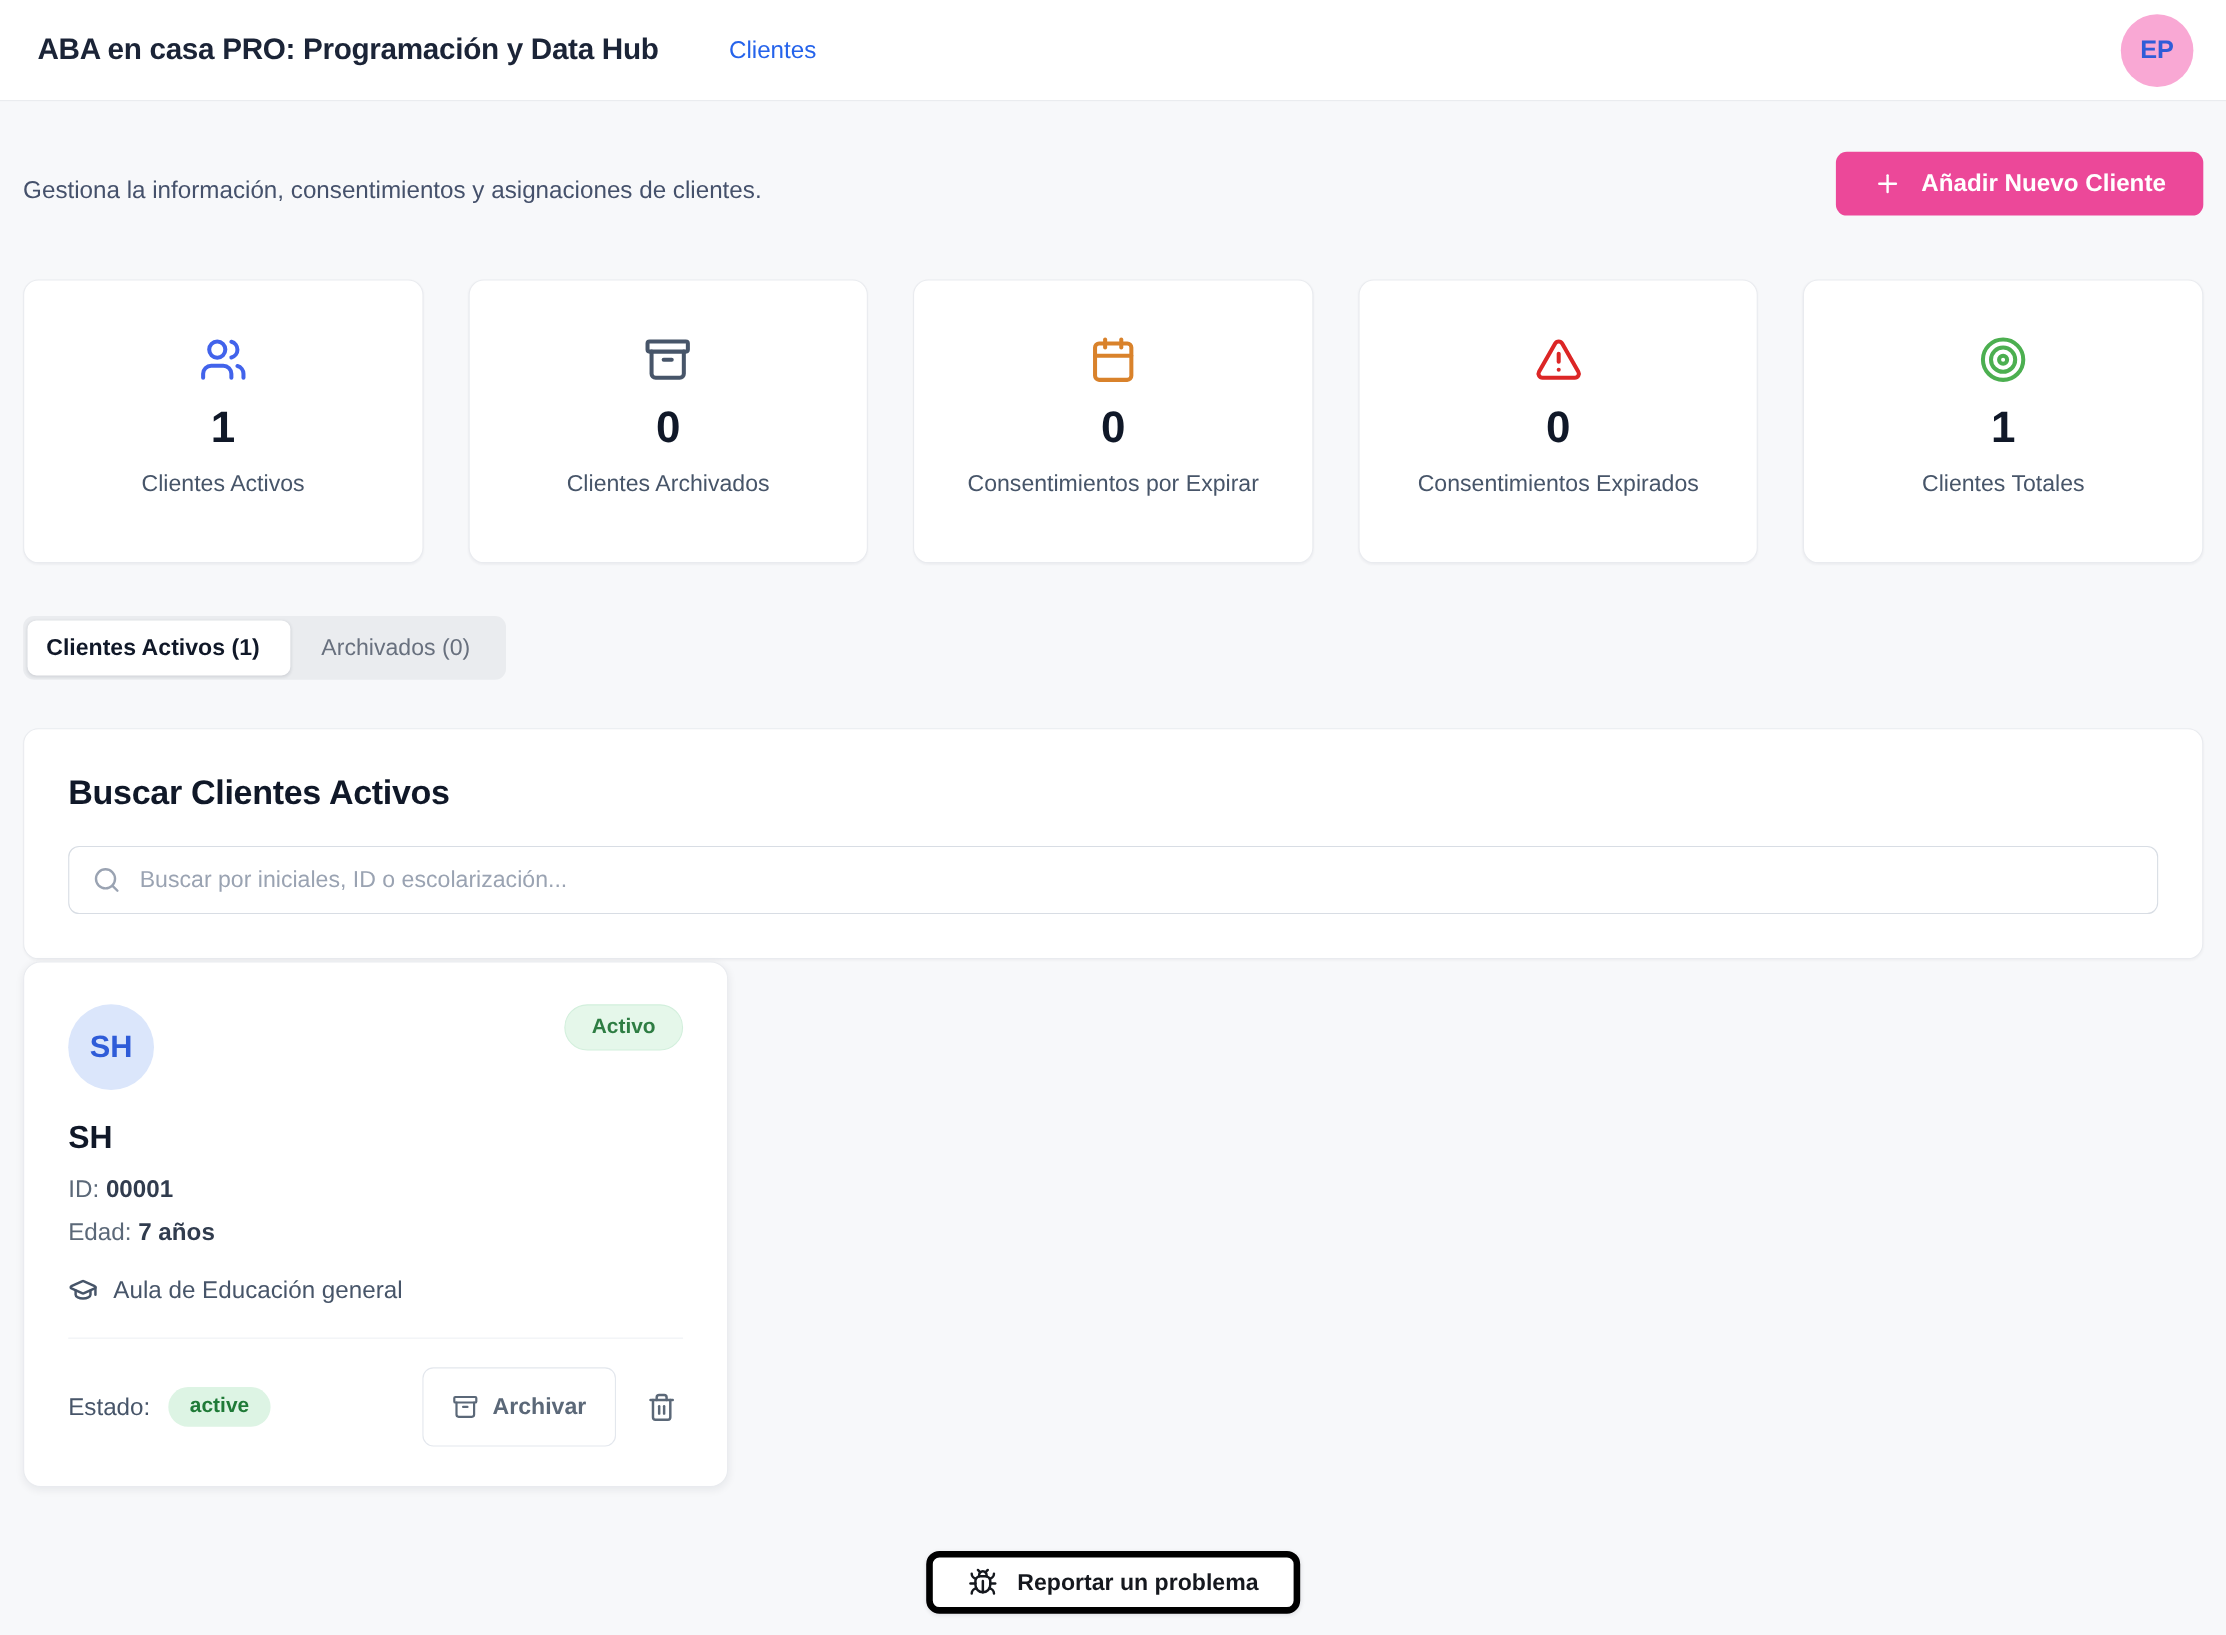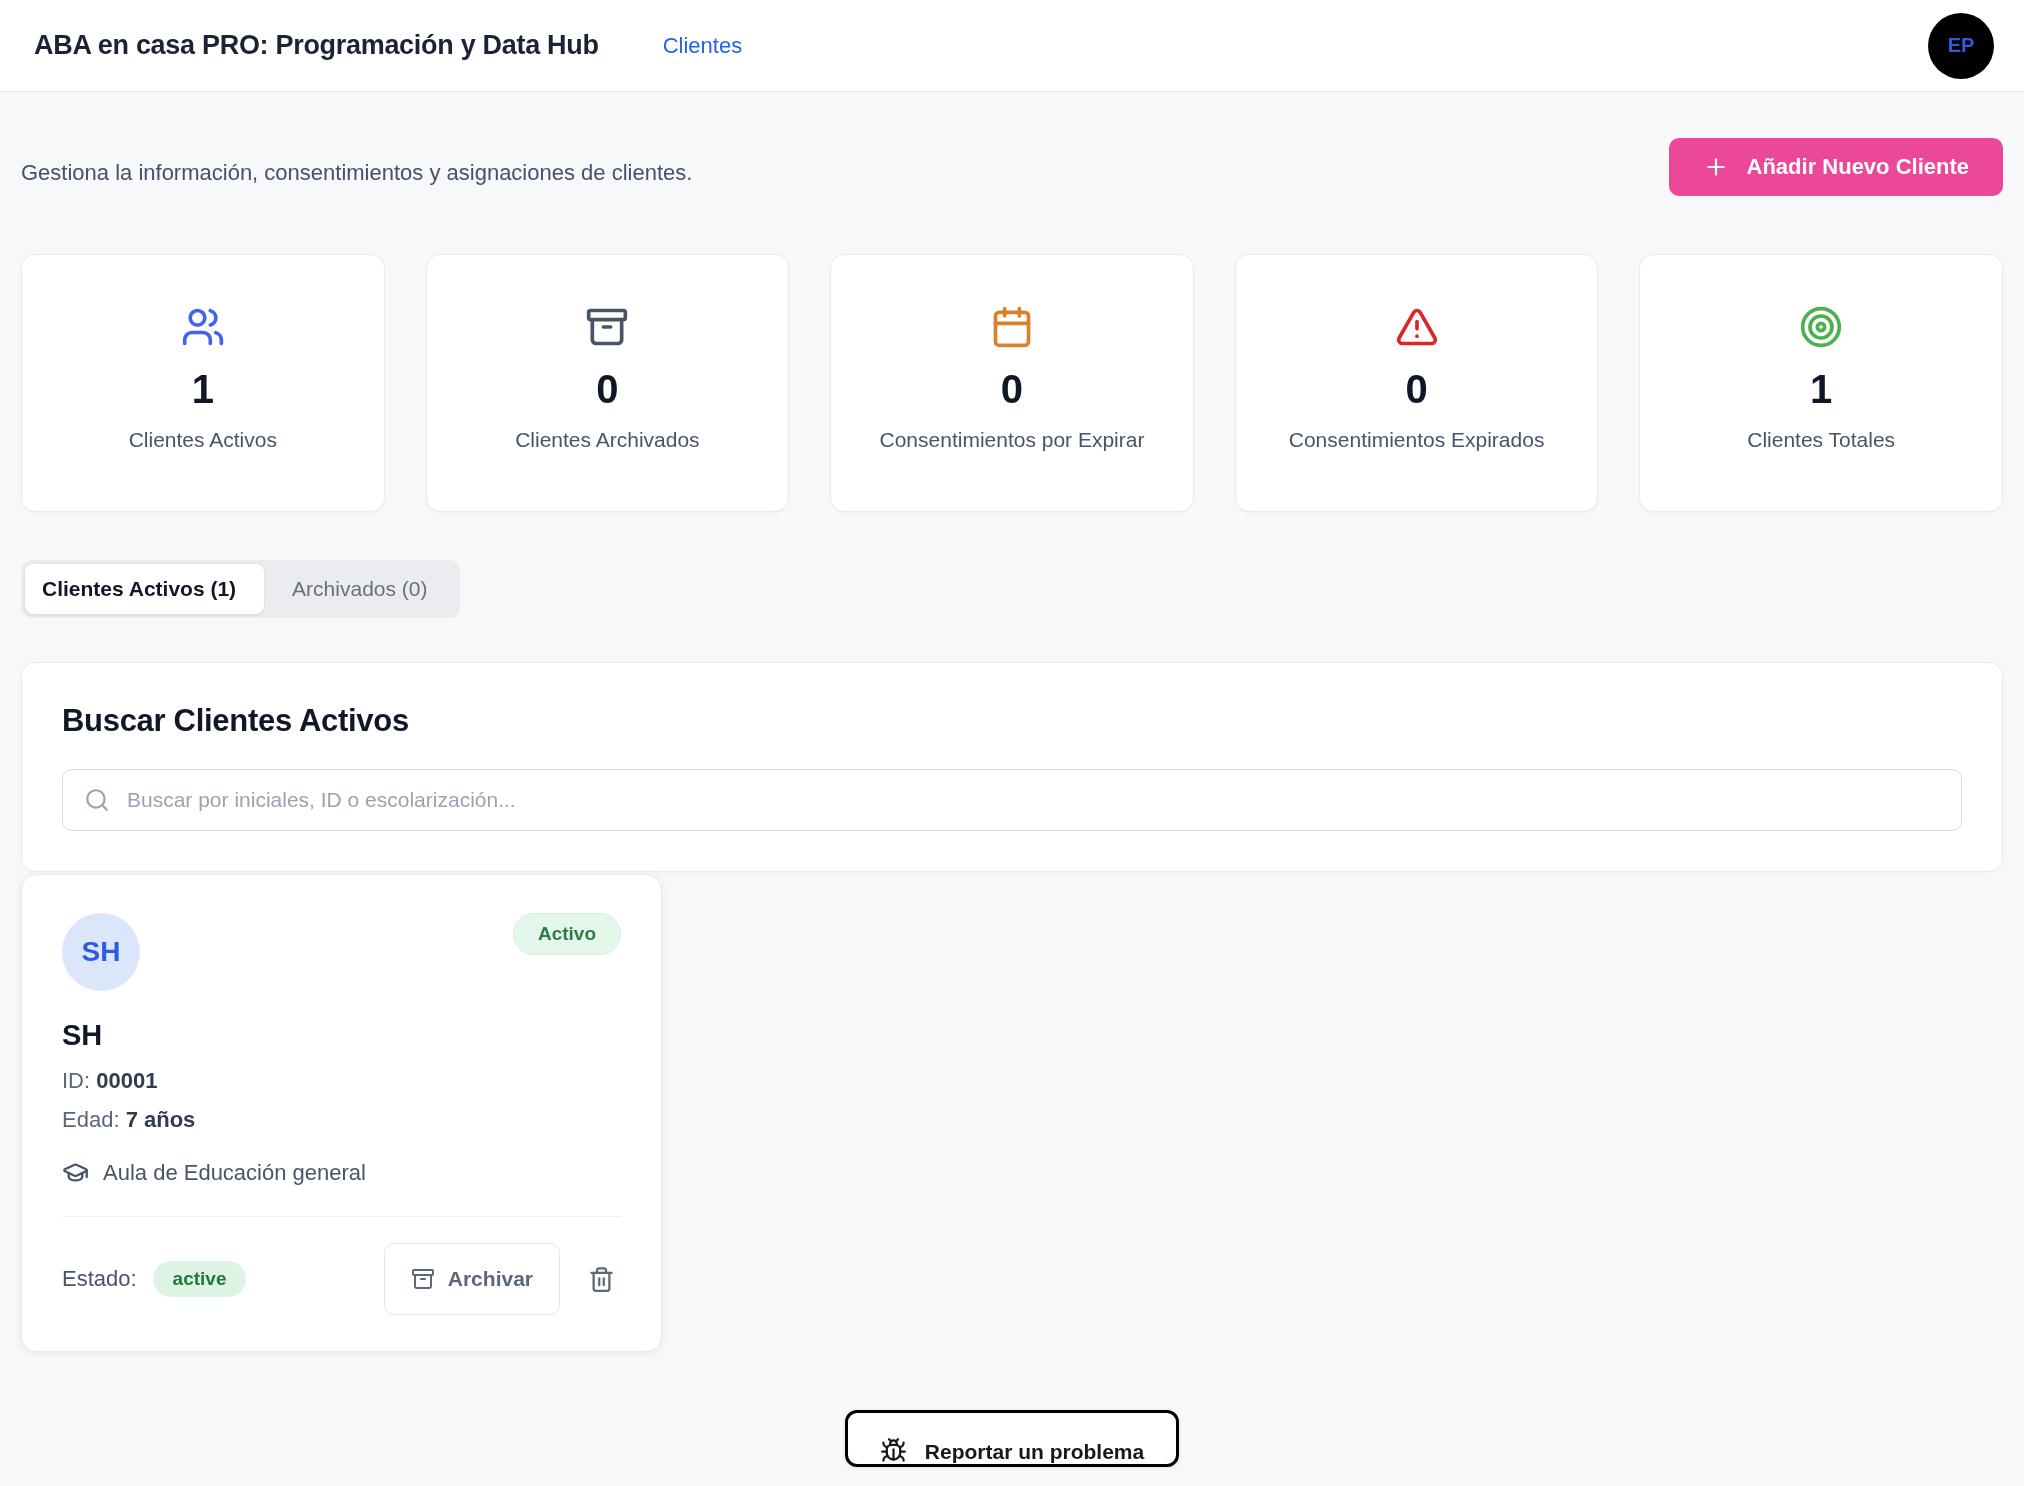--- a/index.html
+++ b/index.html
@@ -13,21 +13,21 @@
 
   
   .topbar {
     height:92px; background:#ffffff; border-bottom:1px solid #e8eaee;
     display:flex; align-items:center; padding:0 30px 0 34px;
   }
   .app-title { font-size:27px; font-weight:700; color:#1b2437; letter-spacing:-0.3px; }
   .nav-link { margin-left:64px; font-size:22px; font-weight:500; color:#2563eb; cursor:pointer; }
   .avatar {
     margin-left:auto; width:66px; height:66px; border-radius:50%;
-    background:#000000; color:#2f5cd8; font-size:20px; font-weight:700;
+    background:#f9a8d4; color:#2f5cd8; font-size:23px; font-weight:700;
     display:flex; align-items:center; justify-content:center; cursor:pointer;
   }
 
   
   .main { padding:46px 21px 0 21px; }
 
   .page-head { display:flex; align-items:center; justify-content:space-between; }
   .page-title { font-size:37px; font-weight:800; color:#101828; letter-spacing:-0.5px; }
   .page-subtitle { margin-top:12px; font-size:22px; color:#45516b; }
   .add-btn {
@@ -110,22 +110,22 @@
   }
   .archive-btn svg { width:24px; height:24px; }
   .trash-btn {
     margin-left:22px; background:none; border:none; cursor:pointer; color:#5b6878; padding:6px;
   }
   .trash-btn svg { width:27px; height:27px; }
 
   
   .footer { display:flex; justify-content:center; margin-top:58px; }
   .report-btn {
-    display:flex; align-items:flex-end; gap:18px;
-    background:#ffffff; border:3px solid #000000; border-radius:12px;
+    display:flex; align-items:center; gap:18px;
+    background:#ffffff; border:6px solid #000000; border-radius:12px;
     box-shadow:0 1px 4px rgba(16,24,40,.10);
     padding:0 32px; height:57px; font-size:21px; font-weight:700; color:#15181e;
     cursor:pointer; font-family:inherit;
   }
   .report-btn svg { width:27px; height:27px; color:#15181e; }
 </style>
 </head>
 <body>
 
 <header class="topbar">

